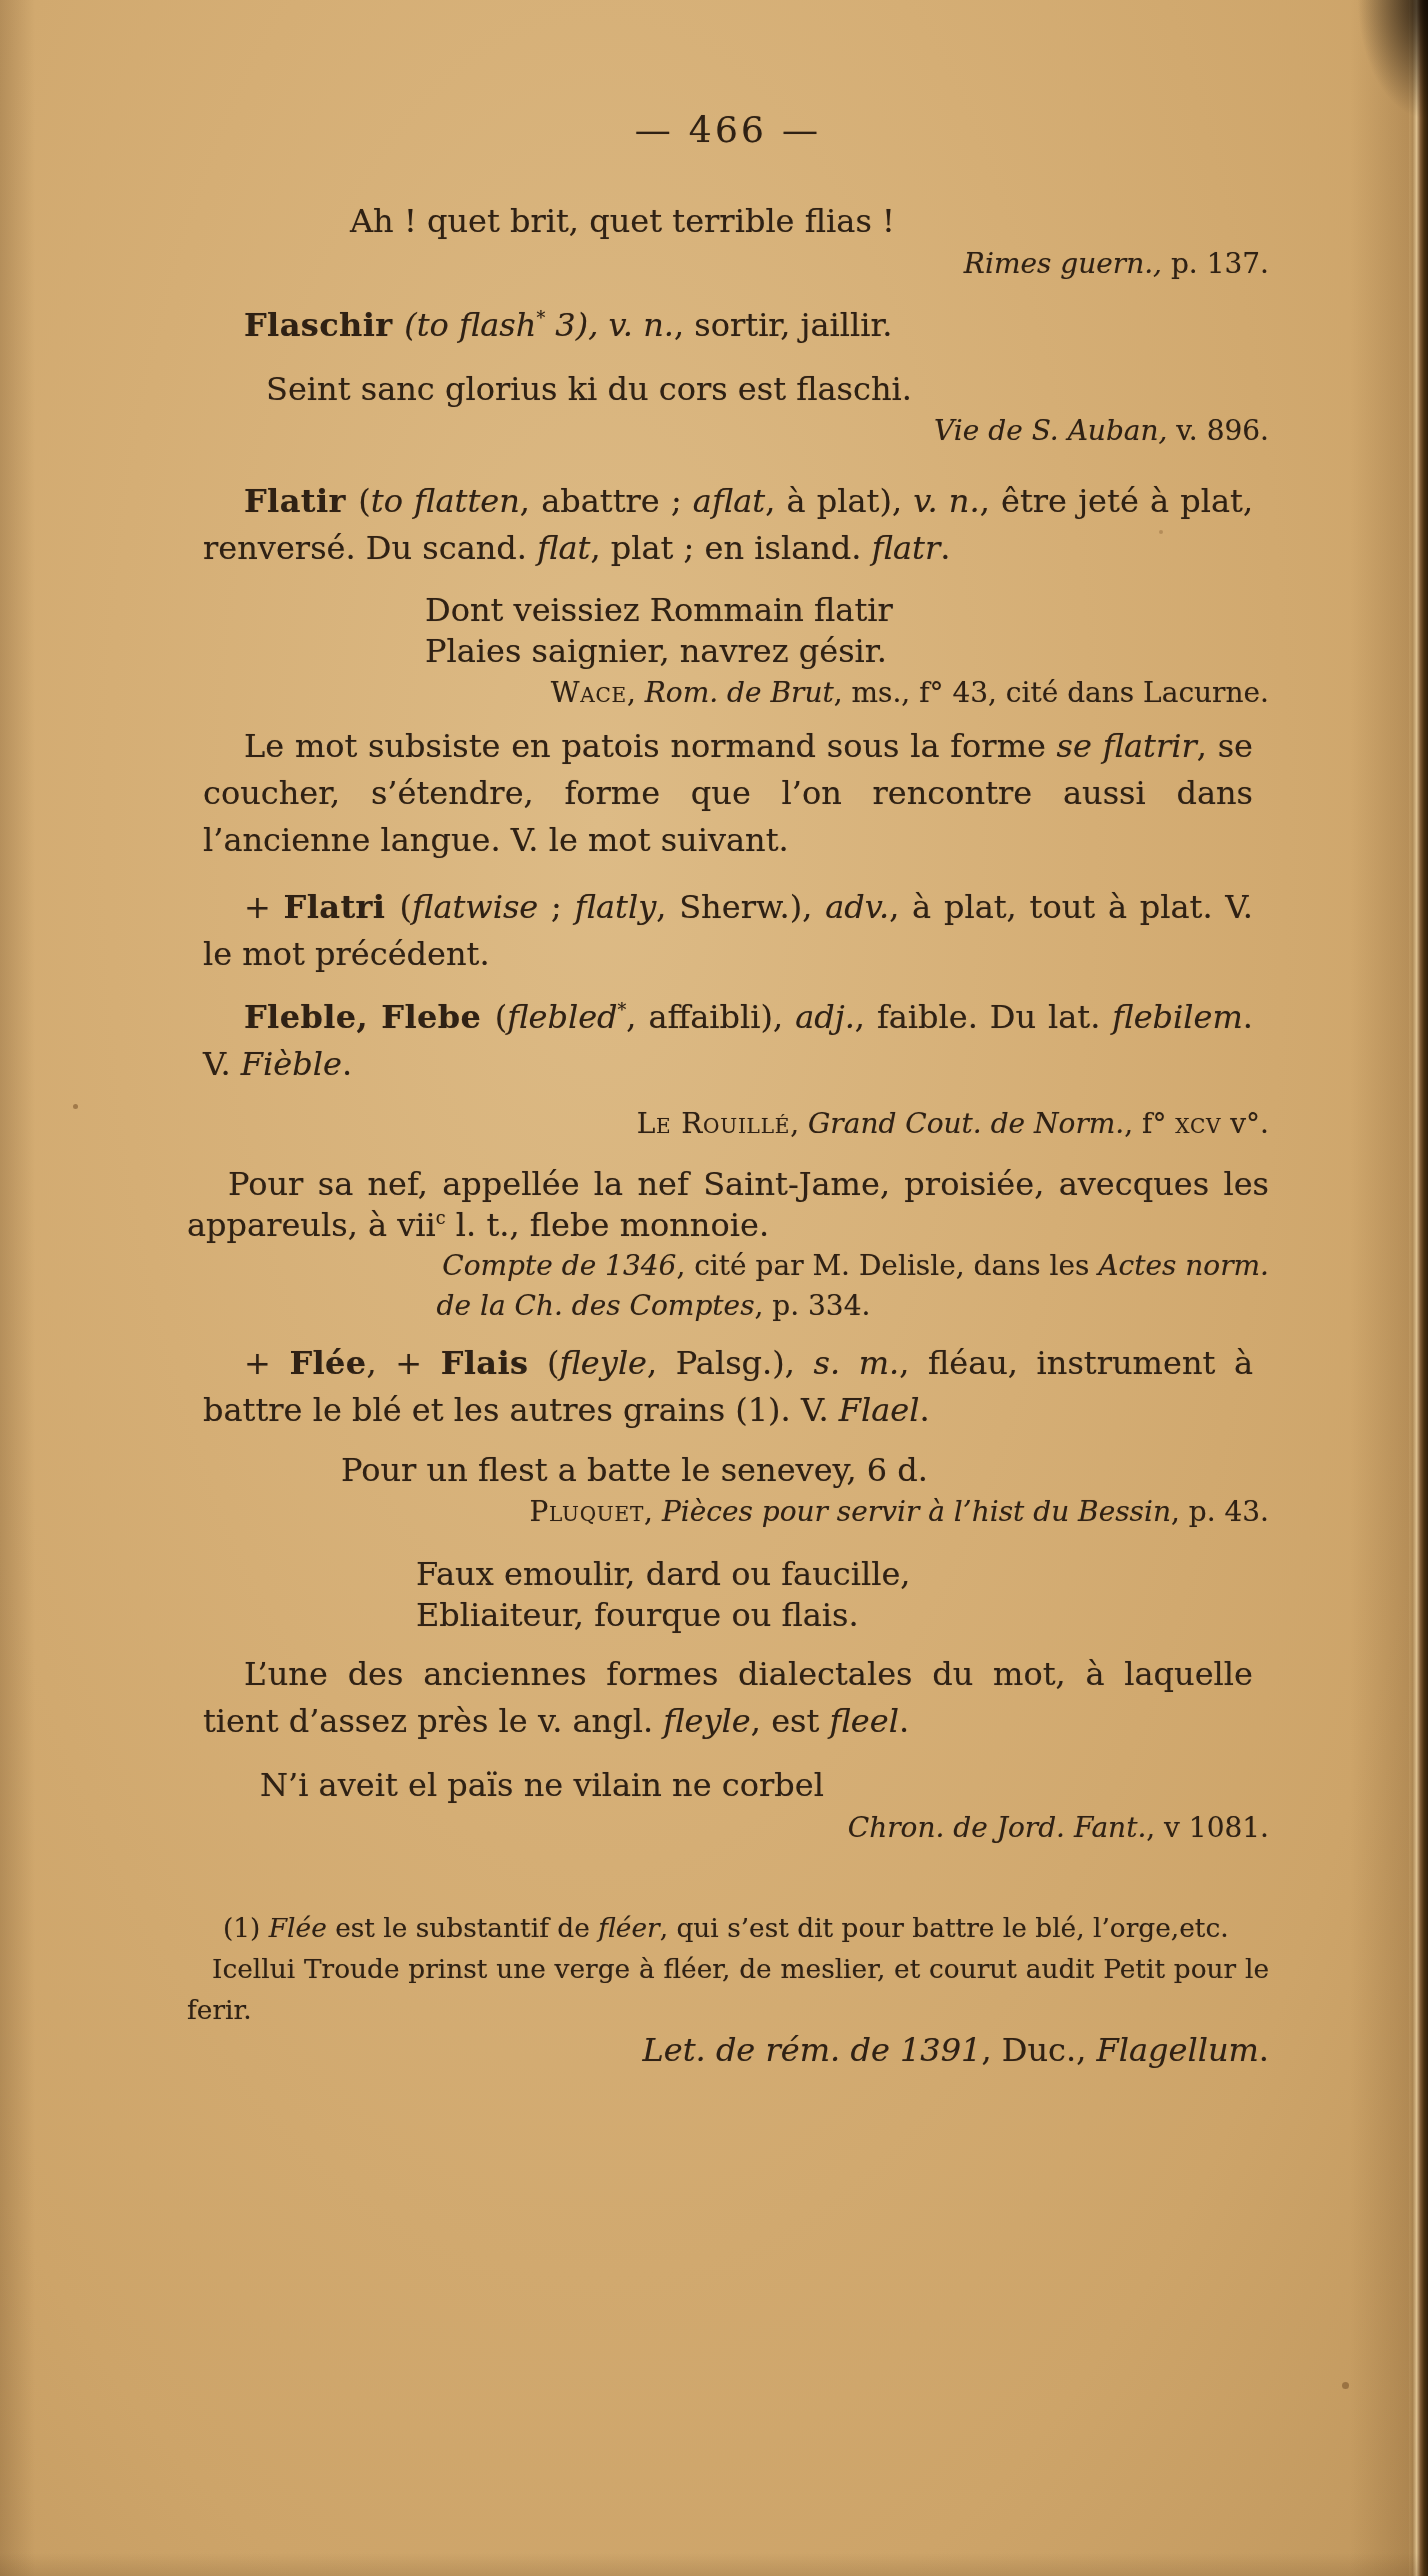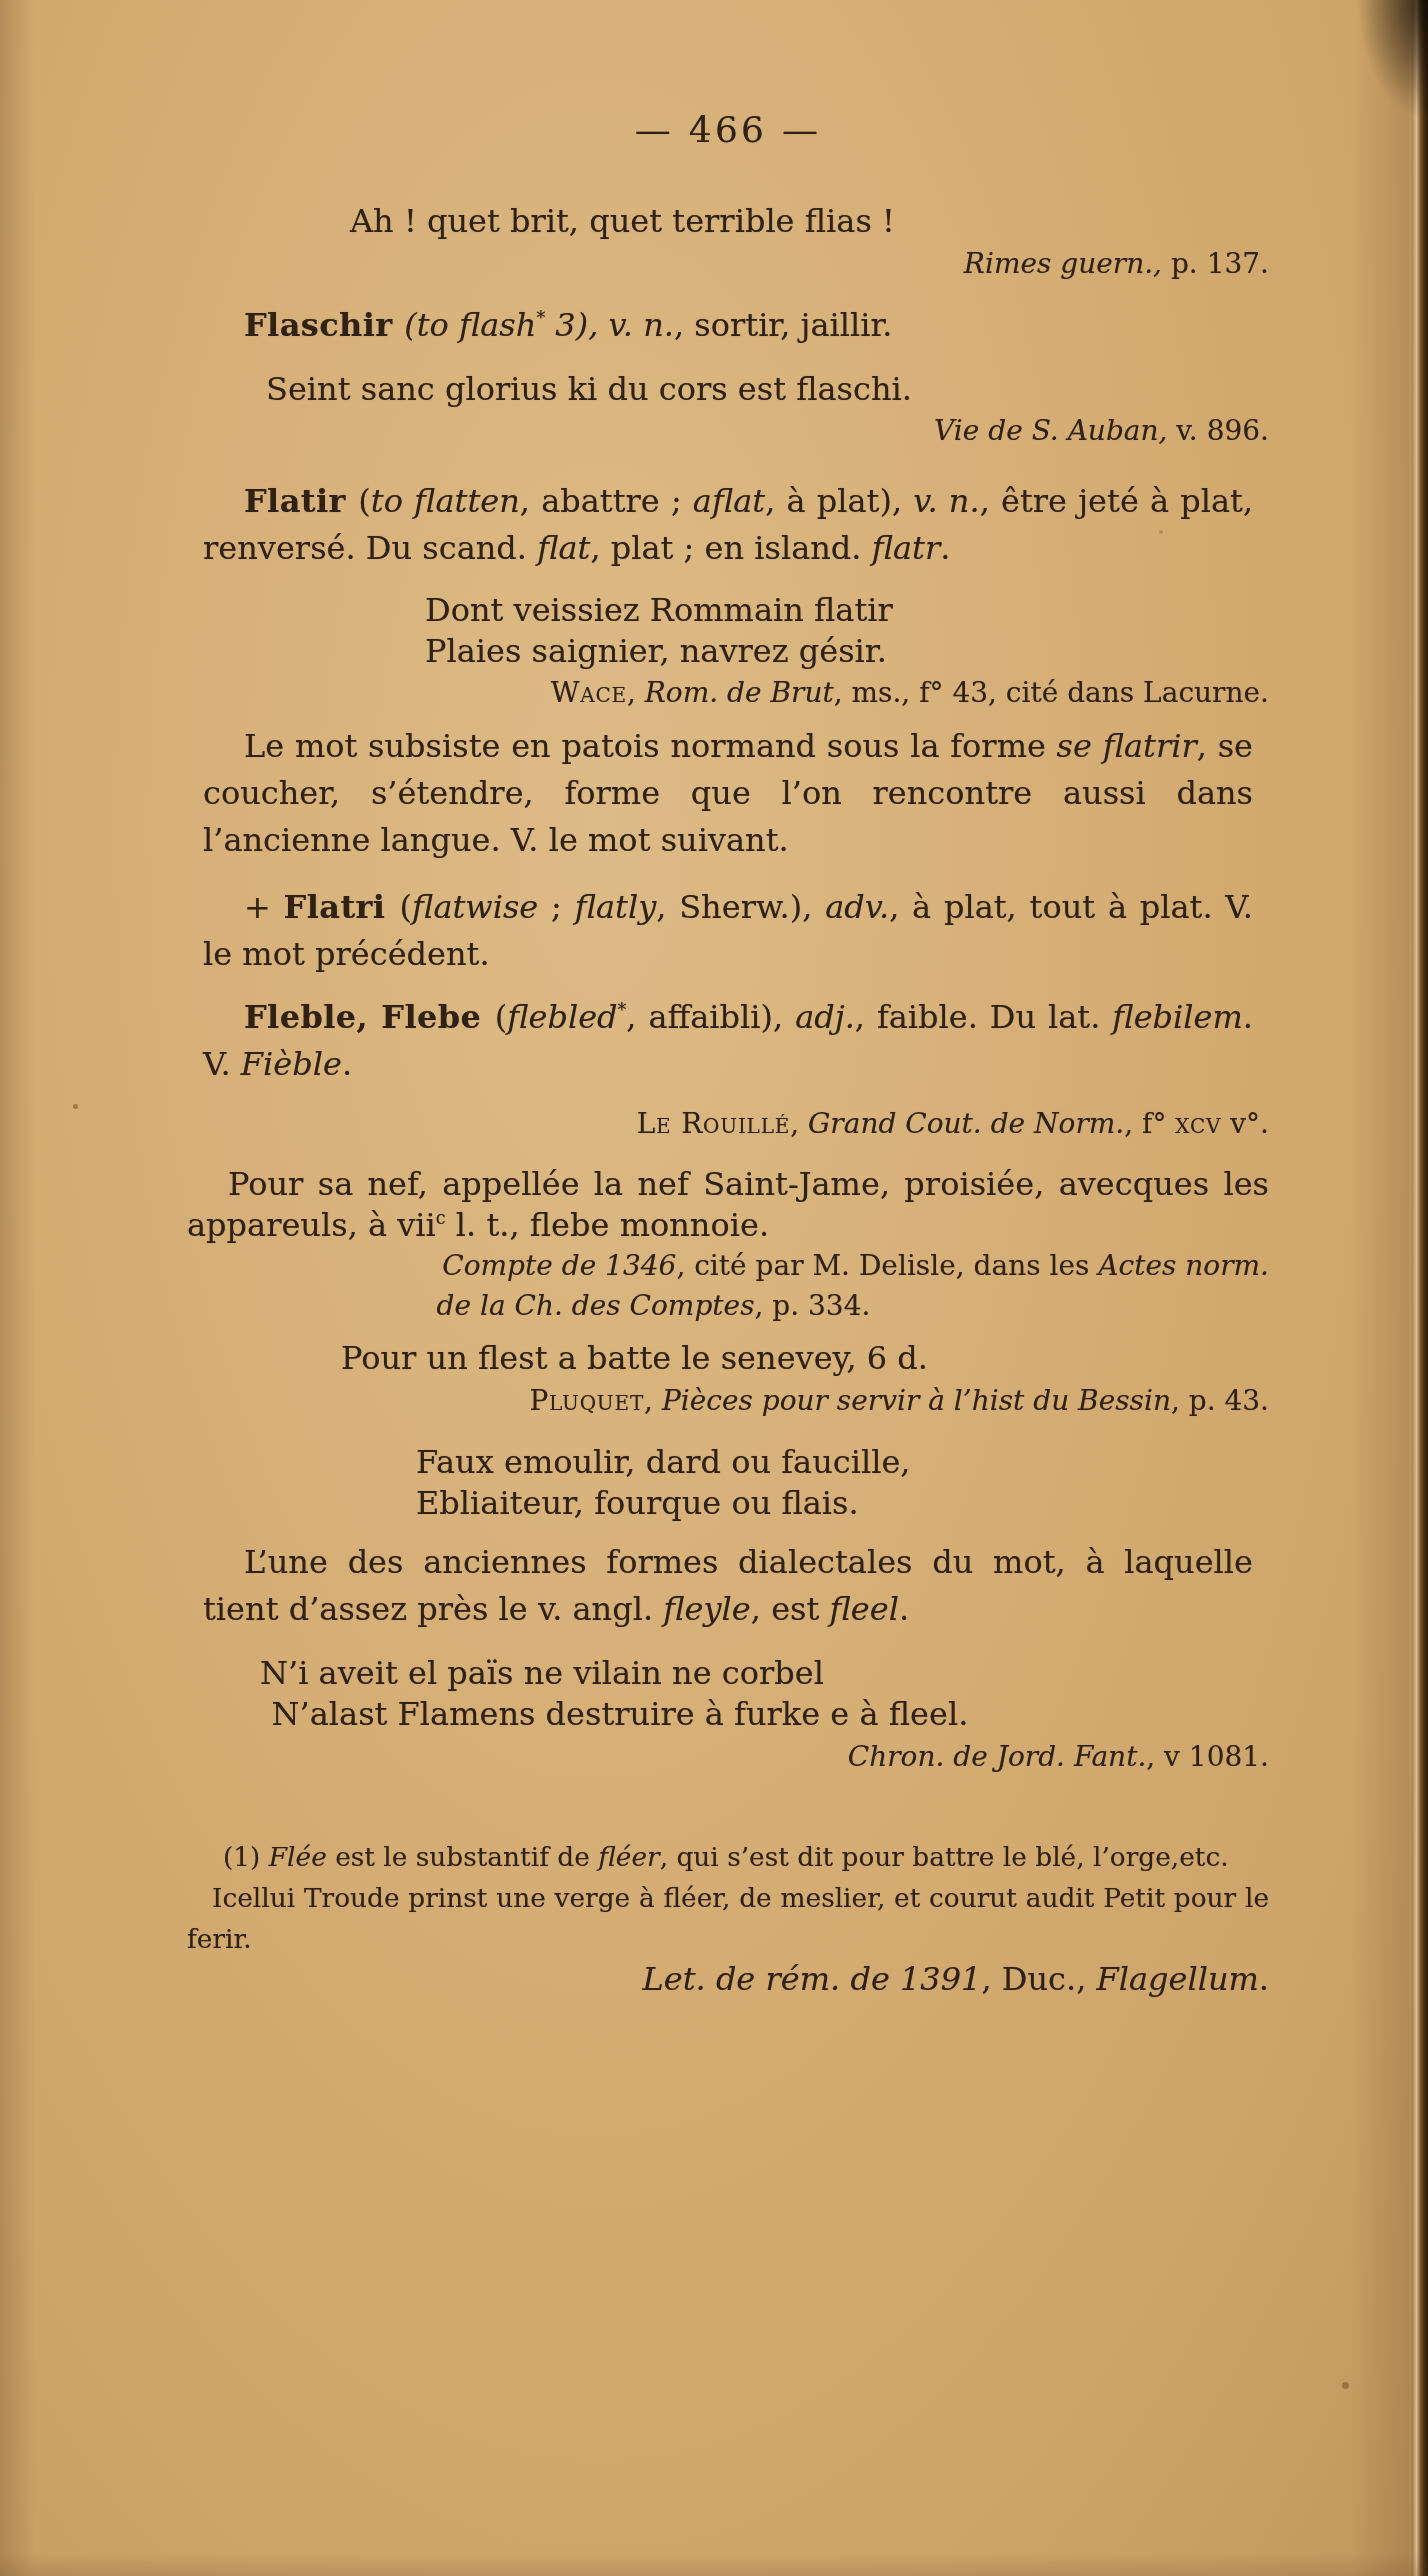--- a/index.html
+++ b/index.html
@@ -84,36 +84,36 @@
     <p class="entry" style="margin-top:20px"><span>+ </span><span class="b">Flatri </span><span>(</span><span class="i">flatwise</span><span> ; </span><span class="i">flatly</span><span>, Sherw.), </span><span class="i">adv.</span><span>, à plat, tout à plat. V. le mot précédent.</span></p>
 
     <p class="entry" style="margin-top:10px"><span class="b">Fleble, Flebe </span><span>(</span><span class="i">flebled</span><span class="i sup">*</span><span>, affaibli), </span><span class="i">adj.</span><span>, faible. Du lat. </span><span class="i">flebilem</span><span>. V. </span><span class="i">Fièble</span><span>.</span></p>
 
     <div class="cite"><span class="sc">Le Rouillé</span><span>, </span><span class="i">Grand Cout. de Norm.</span><span>, f° </span><span class="sc">xcv</span><span> v°.</span></div>
 
     <div class="quote-wide" style="margin-top:20px"><span>Pour sa nef, appellée la nef Saint-Jame, proisiée, avecques les appareuls, à vii</span><span class="sup">c</span><span> l. t., flebe monnoie.</span></div>
     <div class="cite"><span class="i">Compte de 1346</span><span>, cité par M. Delisle, dans les </span><span class="i">Actes norm.</span></div>
     <div class="cite cite-center"><span class="i">de la Ch. des Comptes</span><span>, p. 334.</span></div>
 
+    <p class="entry" style="margin-top:13.2px"><span>+ </span><span class="b">Flée</span><span>, + </span><span class="b">Flais</span><span> (</span><span class="i">fleyle</span><span>, Palsg.), </span><span class="i">s. m.</span><span>, fléau, instrument à battre le blé et les autres grains (1). V. </span><span class="i">Flael</span><span>.</span></p>
 
     <div class="quote q-pourun" style="margin-top:11.6px">
       <div class="qline"><span>Pour un flest a batte le senevey, 6 d.</span></div>
     </div>
     <div class="cite" style="margin-top:1.7px"><span class="sc">Pluquet</span><span>, </span><span class="i">Pièces pour servir à l’hist  du Bessin</span><span>, p. 43.</span></div>
 
     <div class="quote q-faux" style="margin-top:21.5px">
       <div class="qline"><span>Faux emoulir, dard ou faucille,</span></div>
       <div class="qline"><span>Ebliaiteur, fourque ou flais.</span></div>
     </div>
 
     <p class="para" style="margin-top:15px"><span>L’une des anciennes formes dialectales du mot, à laquelle tient d’assez près le v. angl. </span><span class="i">fleyle</span><span>, est </span><span class="i">fleel</span><span>.</span></p>
 
     <div class="quote q-ni" style="margin-top:20px">
       <div class="qline"><span>N’i aveit el païs ne vilain ne corbel</span></div>
-      <div class="qline"><span>N’alast Flamens destruire à furke e à fleel.</span></div>
     </div>
     <div class="cite" style="margin-top:1.7px"><span class="i">Chron. de Jord. Fant.</span><span>, v 1081.</span></div>
 
     <div class="footnote">
       <p class="fn-para"><span>(1) </span><span class="i">Flée</span><span> est le substantif de </span><span class="i">fléer</span><span>, qui s’est dit pour battre le blé, l’orge,etc.</span></p>
       <p class="fn-para fn-para2"><span>Icellui Troude prinst une verge à fléer, de meslier, et courut audit Petit pour le ferir.</span></p>
       <div class="cite fn-cite"><span class="i">Let. de rém. de 1391</span><span>, Duc., </span><span class="i">Flagellum</span><span>.</span></div>
     </div>
 
   </div>

